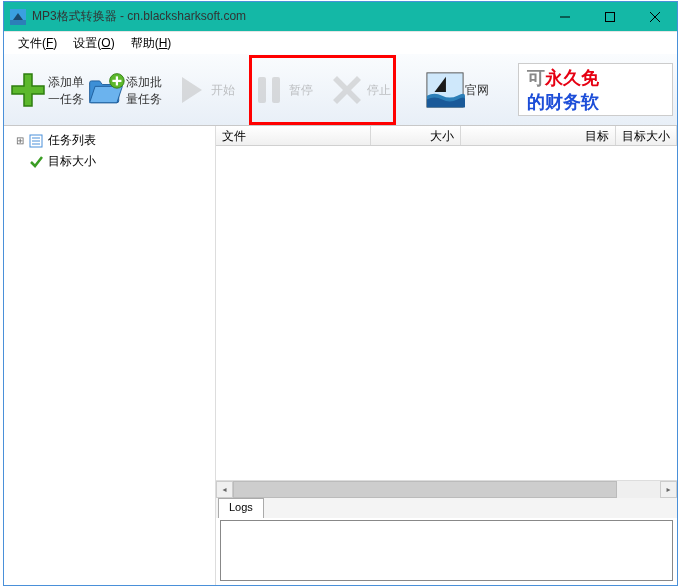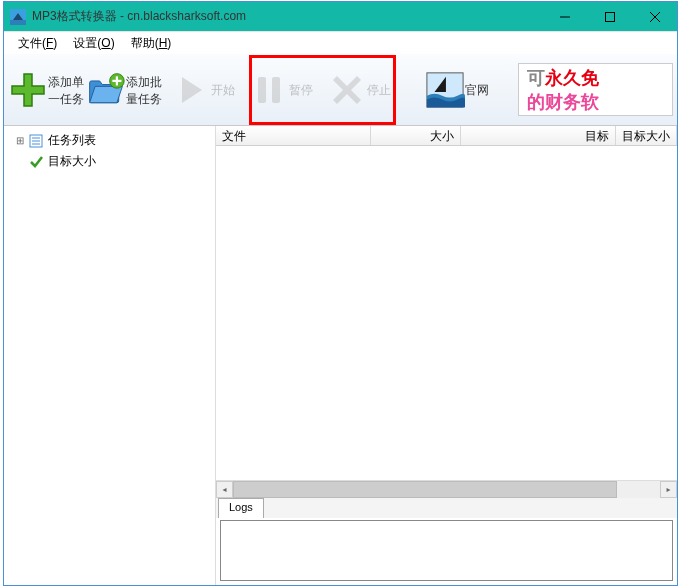--- a/index.html
+++ b/index.html
@@ -24,21 +24,21 @@
   .toolbar-btn .label { font-size: 12px; color: #333; margin-top: 2px; }
   .toolbar-btn.disabled .label { color: #888; }
   .toolbar .spacer { flex: 1; }
   
   .highlight-box { position: absolute; border: 3px solid #ff0000; pointer-events: none; }
   
   .ad-box { width: 155px; height: 53px; background: #fff; border: 1px solid #ccc; display: flex; flex-direction: column; justify-content: center; padding-left: 8px; margin-left: 8px; overflow: hidden; }
   .ad-line1 { font-size: 18px; font-weight: bold; white-space: nowrap; }
   .ad-line1 .gray { color: #888; }
   .ad-line1 .red { color: #e60012; }
-  .ad-line2 { font-size: 18px; font-weight: bold; color: #ec4899; white-space: nowrap; }
+  .ad-line2 { font-size: 18px; font-weight: bold; color: #1d4ed8; white-space: nowrap; }
   
   .content { display: flex; height: calc(100% - 30px - 22px - 72px); }
   
   .sidebar { width: 213px; background: #fff; border-right: 1px solid #ddd; padding: 4px 0; }
   .tree-item { display: flex; align-items: center; padding: 2px 2px 2px 12px; font-size: 12px; cursor: pointer; }
   .tree-item .tree-icon { width: 16px; height: 16px; margin-right: 4px; display: flex; align-items: center; justify-content: center; }
   .tree-item .expander { width: 12px; font-size: 10px; color: #666; }
   
   .main { flex: 1; display: flex; flex-direction: column; }
   .list-header { height: 20px; background: linear-gradient(#fff, #f0f0f0); border-bottom: 1px solid #d0d0d0; display: flex; font-size: 12px; }

